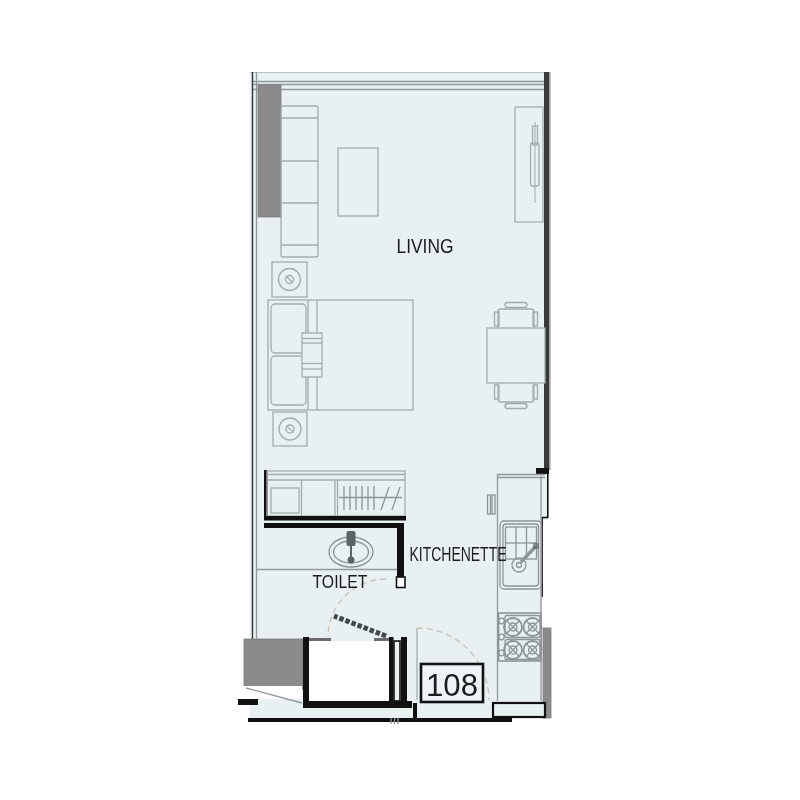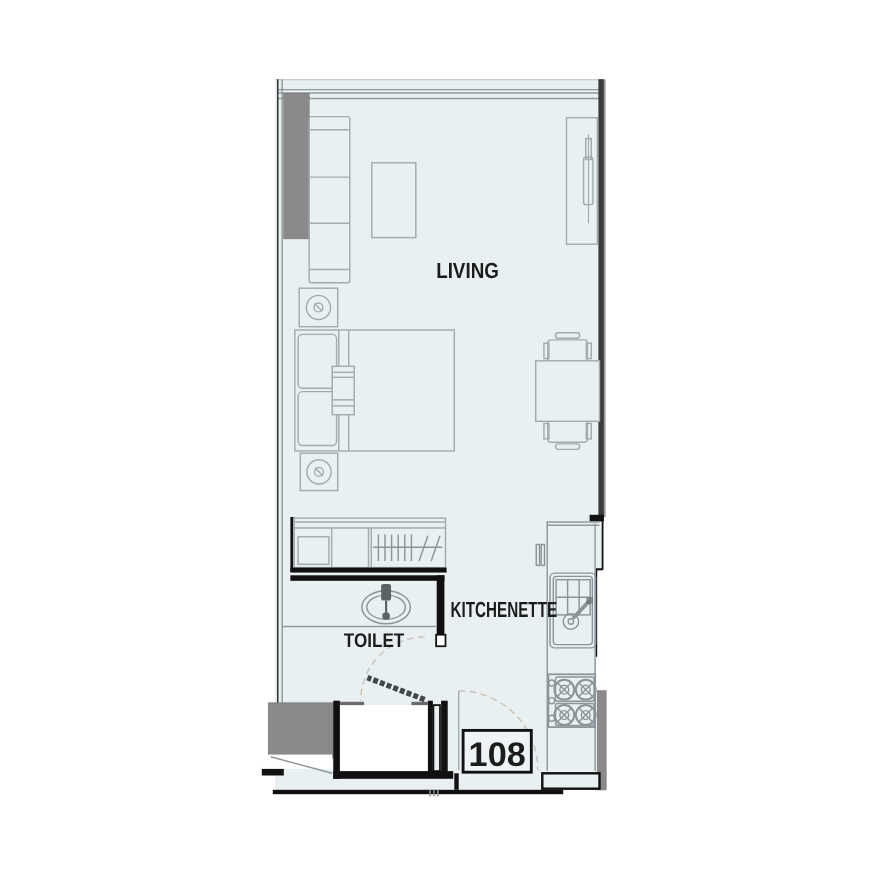--- a/index.html
+++ b/index.html
@@ -6,21 +6,21 @@
     --floor-fill:#e8f0f1;
     --wall-color:#111111;
     --column-color:#8a8a8a;
     --line-color:#a2acae;
     --line-dark:#8b9597;
     --door-arc-color:#c9c2b8;
     --text-color:#1c1c1c;
     --bg:#ffffff;
   }
   html,body{margin:0;padding:0;background:var(--bg);}
-  .stage{width:653px;height:800px;position:relative;background:var(--bg);overflow:hidden;font-weight:bold;}
+  .stage{width:653px;height:800px;position:relative;background:var(--bg);overflow:hidden;}
   svg{display:block;}
   .floor{fill:var(--floor-fill);stroke:none;}
   .white{fill:#ffffff;stroke:none;}
   .wall{fill:var(--wall-color);stroke:none;}
   .wallln{stroke:var(--wall-color);fill:none;}
   .col{fill:var(--column-color);stroke:#7c7c7c;stroke-width:0.8;}
   .furn{stroke:var(--line-color);fill:none;stroke-width:1.3;}
   .furnd{stroke:var(--line-dark);fill:none;stroke-width:1.3;}
   .furnfill{stroke:var(--line-color);fill:var(--floor-fill);stroke-width:1.3;}
   .grayln{stroke:#8f989a;fill:none;stroke-width:1.3;}

